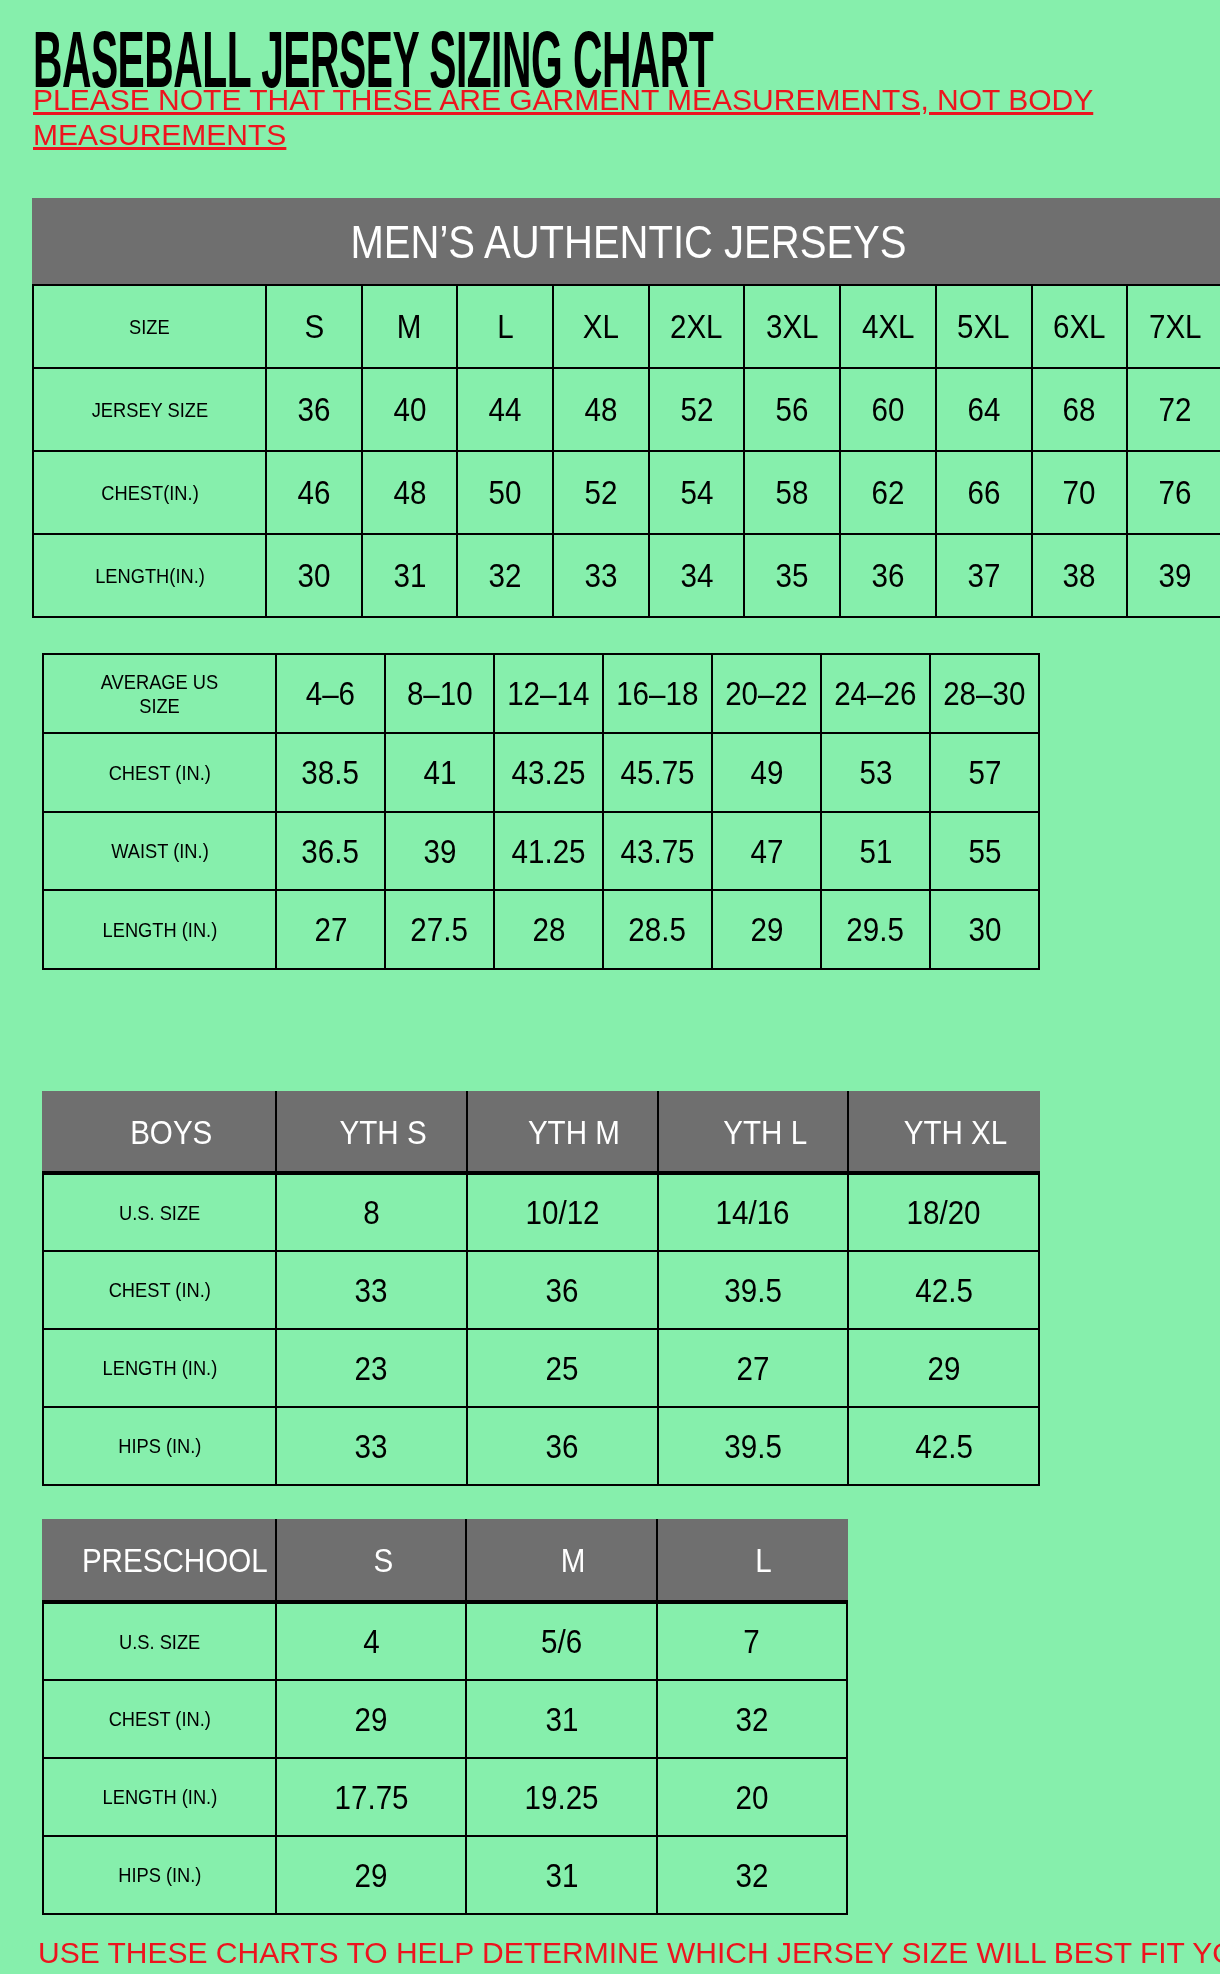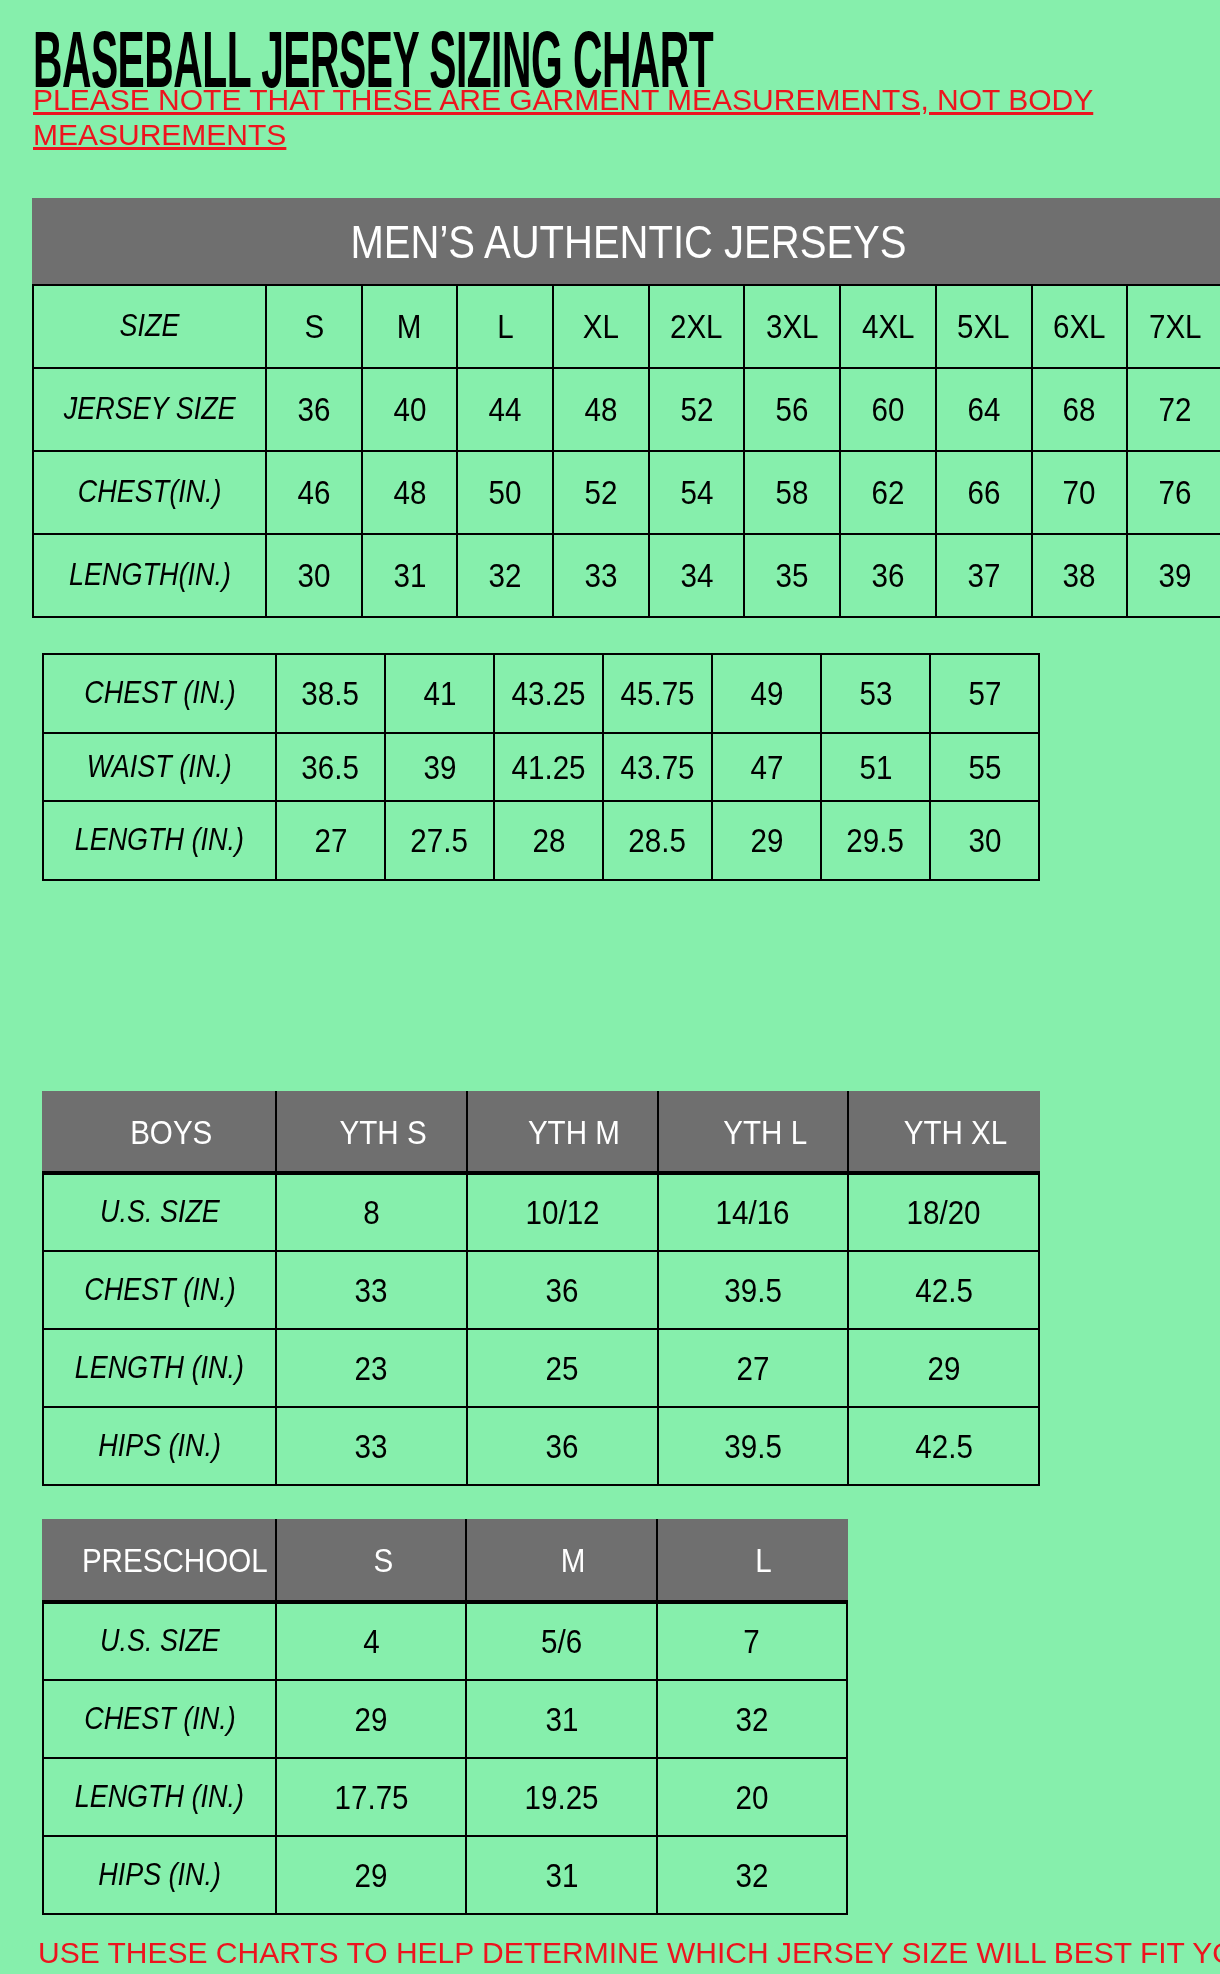--- a/index.html
+++ b/index.html
@@ -57,21 +57,21 @@
   table.size-table th {
     background: #6f6f6f;
     color: #ffffff;
     font-weight: normal;
     font-size: 34px;
   }
   table.size-table td {
     color: #000000;
     font-size: 34px;
   }
-  table.size-table td.lbl { font-size: 31px; line-height: 1.12; font-style: italic; }
+  table.size-table td.lbl { font-size: 21px; line-height: 1.12; }
   
   table.size-table span { display: inline-block; transform: scaleX(0.87); }
   table.size-table td.lbl span.w2 { max-width: 175px; }
   tr.band th { font-size: 46px; }
   
   tr.head th { border-top-color: #6f6f6f; }
   tr.head th:first-child { border-left-color: #6f6f6f; }
   tr.head th:last-child { border-right-color: #6f6f6f; }
   
   tr.thick th { border-bottom: 4px solid #000000; padding-left: 24px; }
@@ -152,30 +152,40 @@
     </tbody>
   </table>
 
   <table class="size-table" style="left:42px; top:653px; width:998px;">
     <colgroup>
         <col style="width:233px">
         <col span="7">
       </colgroup>
     <tbody>
       <tr style="height:79px">
+        <td class="lbl"><span class="w2">AVERAGE US SIZE</span></td>
+        <td><span>4–6</span></td>
+        <td><span>8–10</span></td>
+        <td><span>12–14</span></td>
+        <td><span>16–18</span></td>
+        <td><span>20–22</span></td>
+        <td><span>24–26</span></td>
+        <td><span>28–30</span></td>
+      </tr>
+      <tr style="height:79px">
         <td class="lbl"><span>CHEST (IN.)</span></td>
         <td><span>38.5</span></td>
         <td><span>41</span></td>
         <td><span>43.25</span></td>
         <td><span>45.75</span></td>
         <td><span>49</span></td>
         <td><span>53</span></td>
         <td><span>57</span></td>
       </tr>
-      <tr style="height:68px">
+      <tr style="height:78px">
         <td class="lbl"><span>WAIST (IN.)</span></td>
         <td><span>36.5</span></td>
         <td><span>39</span></td>
         <td><span>41.25</span></td>
         <td><span>43.75</span></td>
         <td><span>47</span></td>
         <td><span>51</span></td>
         <td><span>55</span></td>
       </tr>
       <tr style="height:79px">

